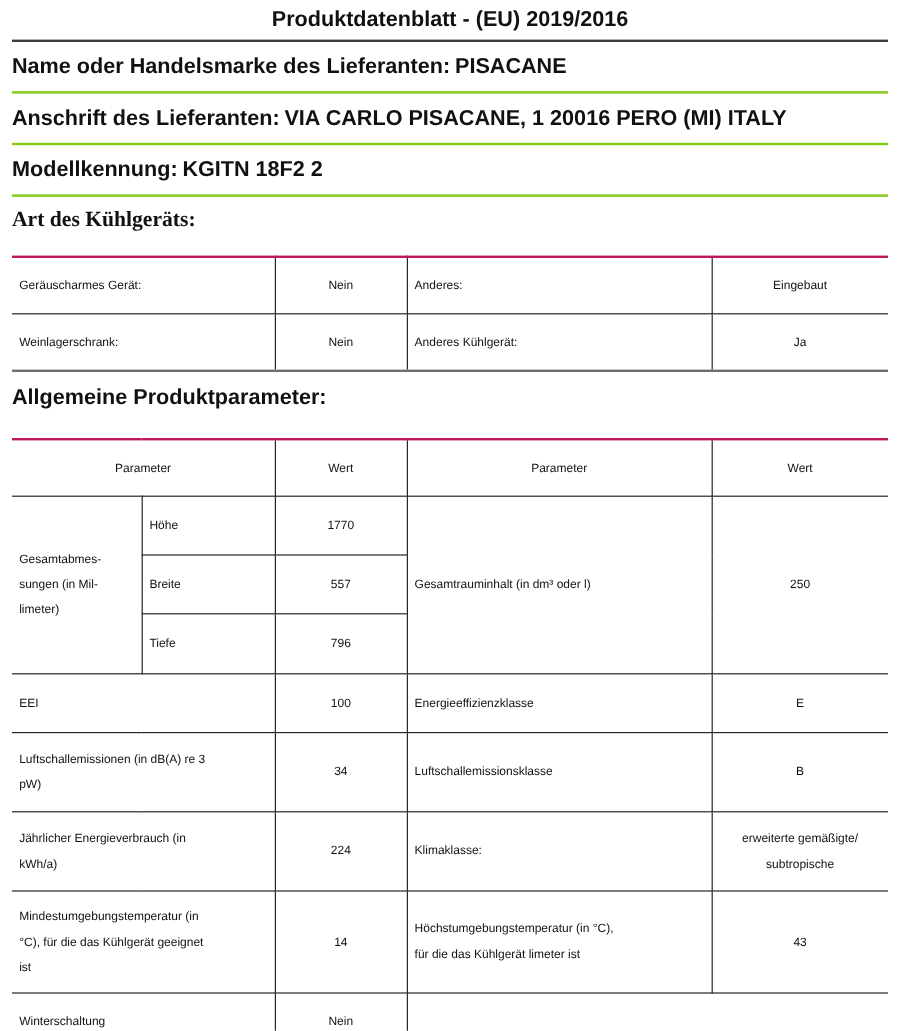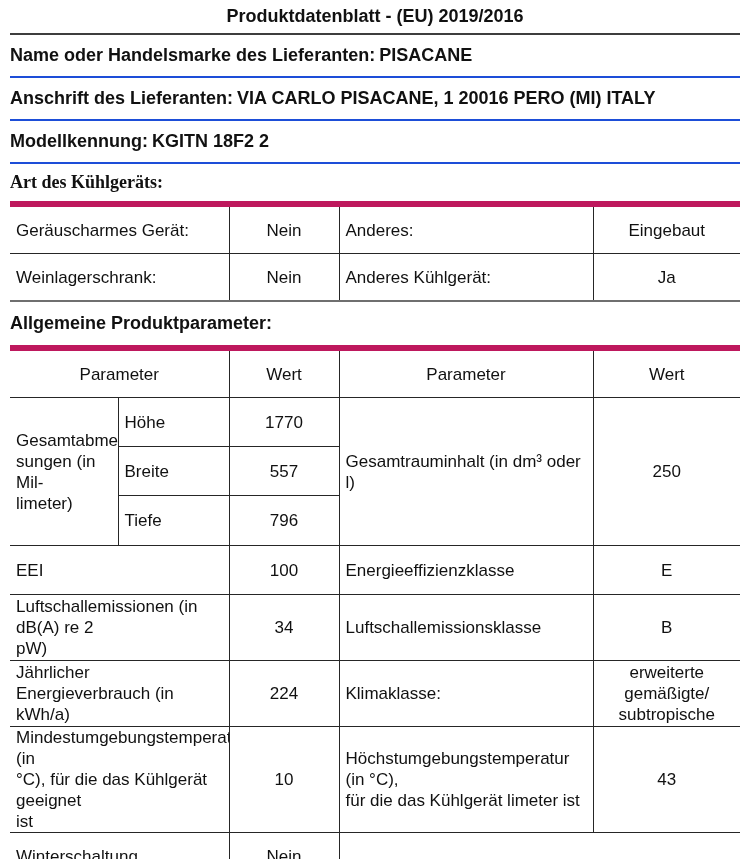--- a/index.html
+++ b/index.html
@@ -12,33 +12,34 @@
   .page { width:730px; margin-left:10px; }
 
   .band-bold { font-weight:bold; font-size:18px; }
 
   .title-band {
     height:33px; display:flex; align-items:center; justify-content:center;
     border-bottom:2px solid #3d3d3d;
   }
   .field-band {
     height:41px; display:flex; align-items:center;
-    border-bottom:2px solid #1d4ed8;
+    border-bottom:2px solid #84cc16;
   }
   .field-value { margin-left:4px; }
 
   .section-band { display:flex; align-items:center; }
   .sb1 { height:37px;font-family:Liberation Serif, serif; }
   .sb2 { height:43px; }
 
   table.tbl {
     border-collapse:collapse; table-layout:fixed; width:730px;
-    border-top:6px solid #be185d; border-bottom:2px solid #6f6f6f;
+    border-top:2px solid #be185d; border-bottom:2px solid #6f6f6f;
     border-left:hidden; border-right:hidden;
-    font-size:17px;
+    font-size:10px;
+    margin-top:12px;
   }
   .tbl td {
     border:1px solid #262626;
     vertical-align:middle;
     line-height:21px;
     padding:0 6px;
     overflow:hidden;
   }
   .lbl { text-align:left; padding-left:2px; }
   .pad { padding-left:9px; }
@@ -139,39 +140,39 @@
       <td class="lbl pad">Tiefe</td>
       <td class="val">796</td>
     </tr>
     <tr class="h48">
       <td colspan="2" class="lbl">EEI</td>
       <td class="val">100</td>
       <td class="lbl pad">Energieeffizienzklasse</td>
       <td class="val">E</td>
     </tr>
     <tr class="h65">
-      <td colspan="2" class="lbl wrap">Luftschallemissionen (in dB(A) re 2
+      <td colspan="2" class="lbl wrap">Luftschallemissionen (in dB(A) re 3
 pW)</td>
       <td class="val">34</td>
       <td class="lbl pad">Luftschallemissionsklasse</td>
       <td class="val">B</td>
     </tr>
     <tr class="h65">
       <td colspan="2" class="lbl wrap">Jährlicher Energieverbrauch (in
 kWh/a)</td>
       <td class="val">224</td>
       <td class="lbl pad">Klimaklasse:</td>
       <td class="val wrap">erweiterte gemäßigte/
 subtropische</td>
     </tr>
     <tr class="h84">
       <td colspan="2" class="lbl wrap">Mindestumgebungstemperatur (in
 °C), für die das Kühlgerät geeignet
 ist</td>
-      <td class="val">10</td>
+      <td class="val">14</td>
       <td class="lbl pad wrap">Höchstumgebungstemperatur (in °C),
 für die das Kühlgerät limeter ist</td>
       <td class="val">43</td>
     </tr>
     <tr class="h46">
       <td colspan="2" class="lbl">Winterschaltung</td>
       <td class="val">Nein</td>
       <td colspan="2" class="val"></td>
     </tr>
   </tbody>

